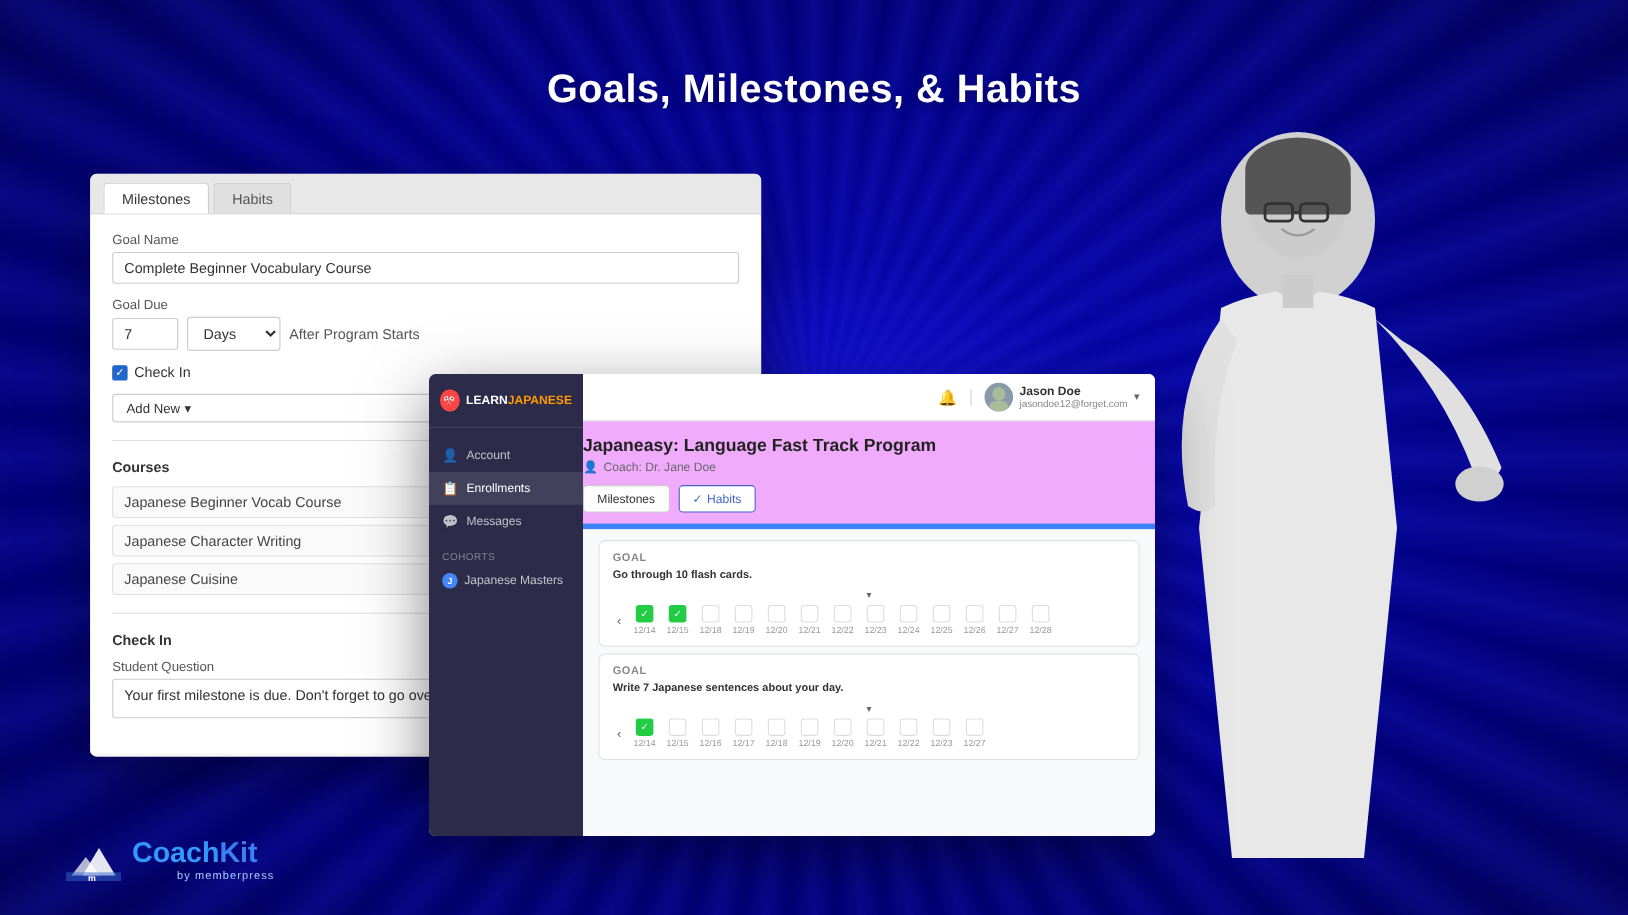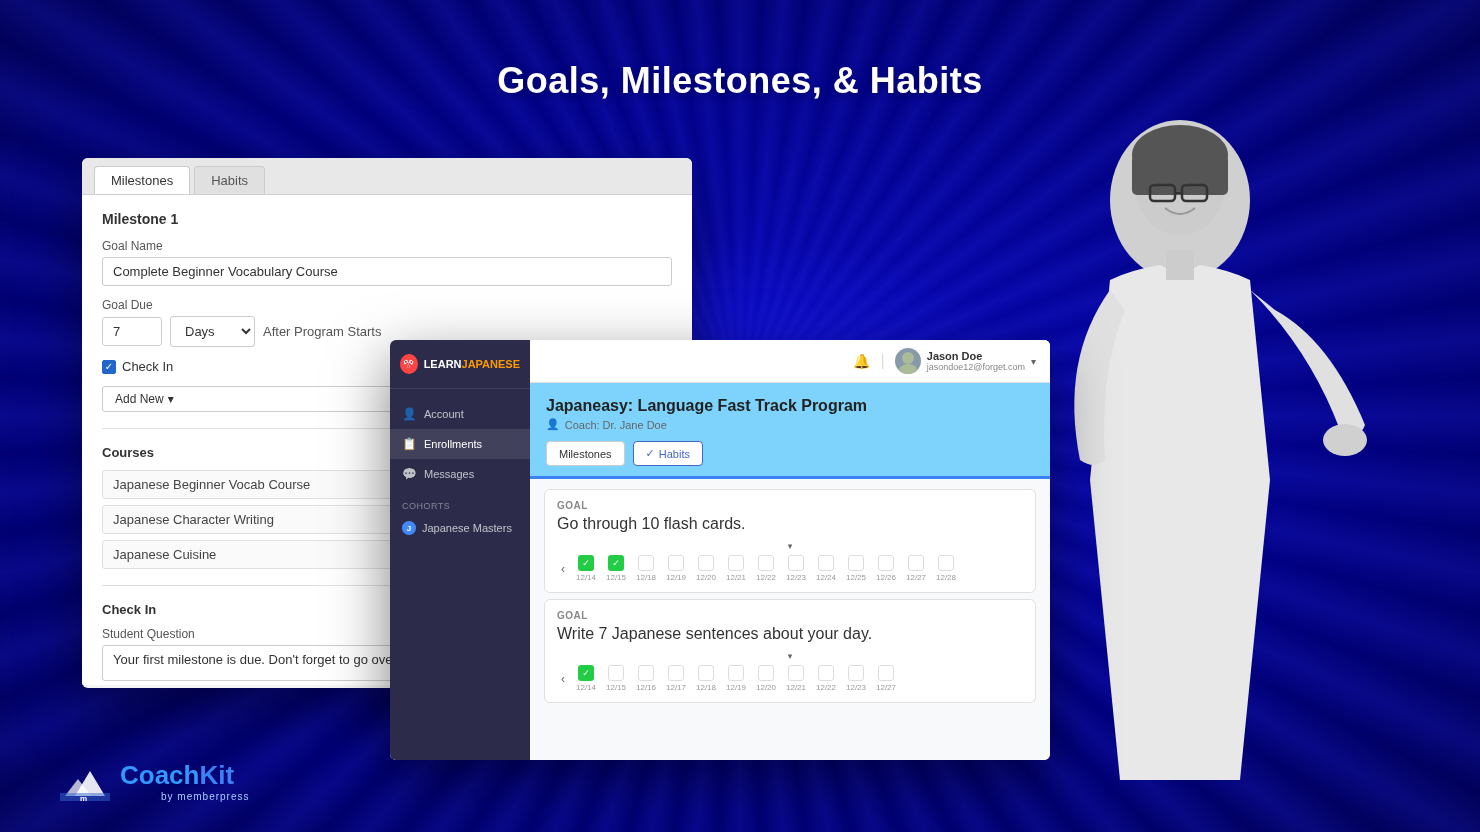--- a/index.html
+++ b/index.html
@@ -374,23 +374,23 @@
     .user-email {
       font-size: 9px;
       color: #888;
     }
     .chevron-down {
       font-size: 10px;
       color: #666;
     }
 
     .program-header {
-      padding: 14px 16px 10px;
-      background: #7dd3fc;
-      border-bottom: 3px solid #3b82f6;
+      padding: 14px 0 10px;
+      background: #f0abfc;
+      border-bottom: 5px solid #3b82f6;
     }
     .program-title {
       font-size: 16px;
       font-weight: 700;
       color: #222;
       margin-bottom: 3px;
     }
     .coach-info {
       display: flex;
       align-items: center;
@@ -442,23 +442,23 @@
     }
     .goal-label {
       font-size: 10px;
       font-weight: 600;
       color: #888;
       text-transform: uppercase;
       letter-spacing: 0.5px;
       margin-bottom: 4px;
     }
     .goal-text {
-      font-size: 16px;
-      color: #333;
-      font-weight: 400;
+      font-size: 10px;
+      color: #333;
+      font-weight: 700;
       margin-bottom: 8px;
     }
     .calendar-row {
       display: flex;
       align-items: center;
       gap: 3px;
       overflow: hidden;
     }
     .cal-nav {
       font-size: 12px;
@@ -574,21 +574,20 @@
     <path d="M130,400 L160,700 L280,700 L310,400 Z" fill="#e8e8e8"></path>
   </svg>
 </div>
 
 <div class="window-1">
   <div class="window-1-tabs">
     <div class="tab active">Milestones</div>
     <div class="tab">Habits</div>
   </div>
   <div class="window-1-body">
-    <div class="milestone-title">Milestone 1</div>
 
     <div class="form-group">
       <label class="form-label">Goal Name</label>
       <input class="form-input" type="text" value="Complete Beginner Vocabulary Course" style="">
     </div>
 
     <div class="form-group">
       <label class="form-label">Goal Due</label>
       <div class="goal-due-row">
         <input class="form-input small" type="text" value="7" style="">

